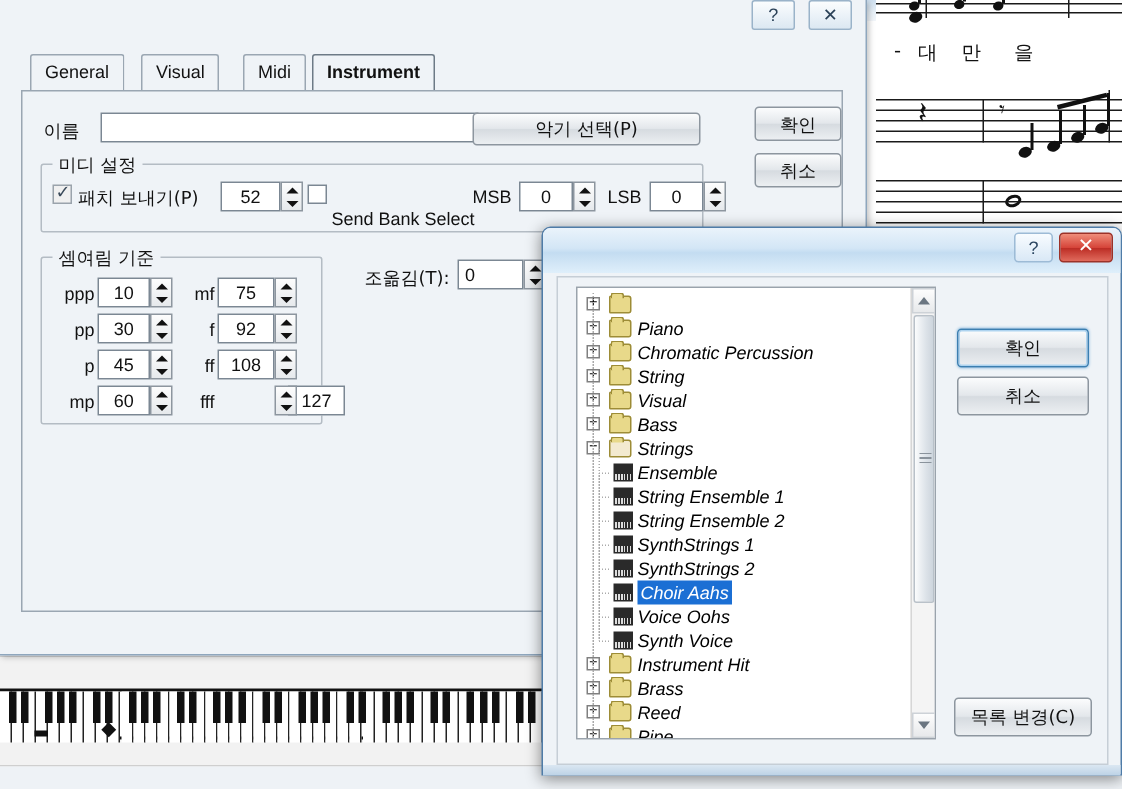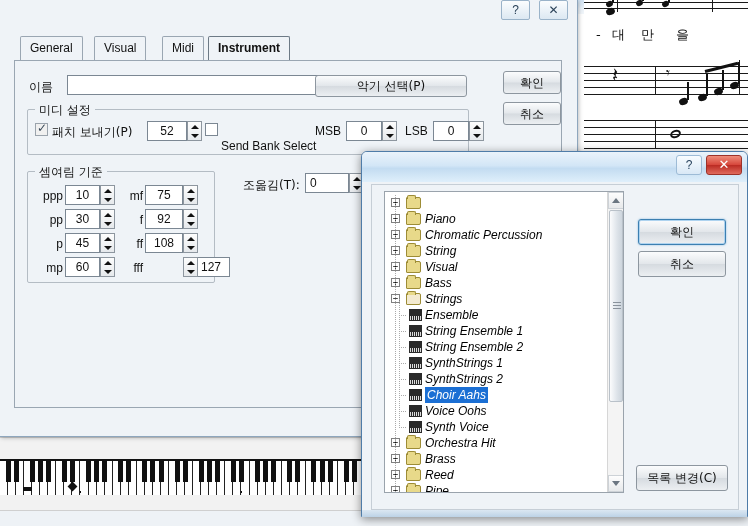--- a/index.html
+++ b/index.html
@@ -678,21 +678,21 @@
             <span class="lb" style="left: 40px;">Voice Oohs</span>
           </div>
           <div class="tnode" style="top: 211px;">
             <span class="dashh" style="left: 14px; top: 8px; width: 8px;"></span>
             <span class="instr-icon" style="left: 24px;"></span>
             <span class="lb" style="left: 40px;">Synth Voice</span>
           </div>
           <div class="tnode" style="top: 227px;">
             <span class="dashh" style="left: 14px; top: 8px; width: 8px;"></span>
             <span class="instr-icon" style="left: 24px;"></span>
-            <span class="lb" style="left: 40px;">Orchestra Hit</span>
+            <span class="lb" style="left: 40px;">Instrument Hit</span>
           </div>
           <div class="tnode" style="top: 243px;">
             <span class="exp" style="left: 6px;">+</span>
             <span class="folder" style="left: 21px;"></span>
             <span class="lb" style="left: 40px;">Brass</span>
           </div>
           <div class="tnode" style="top: 259px;">
             <span class="exp" style="left: 6px;">+</span>
             <span class="folder" style="left: 21px;"></span>
             <span class="lb" style="left: 40px;">Reed</span>

